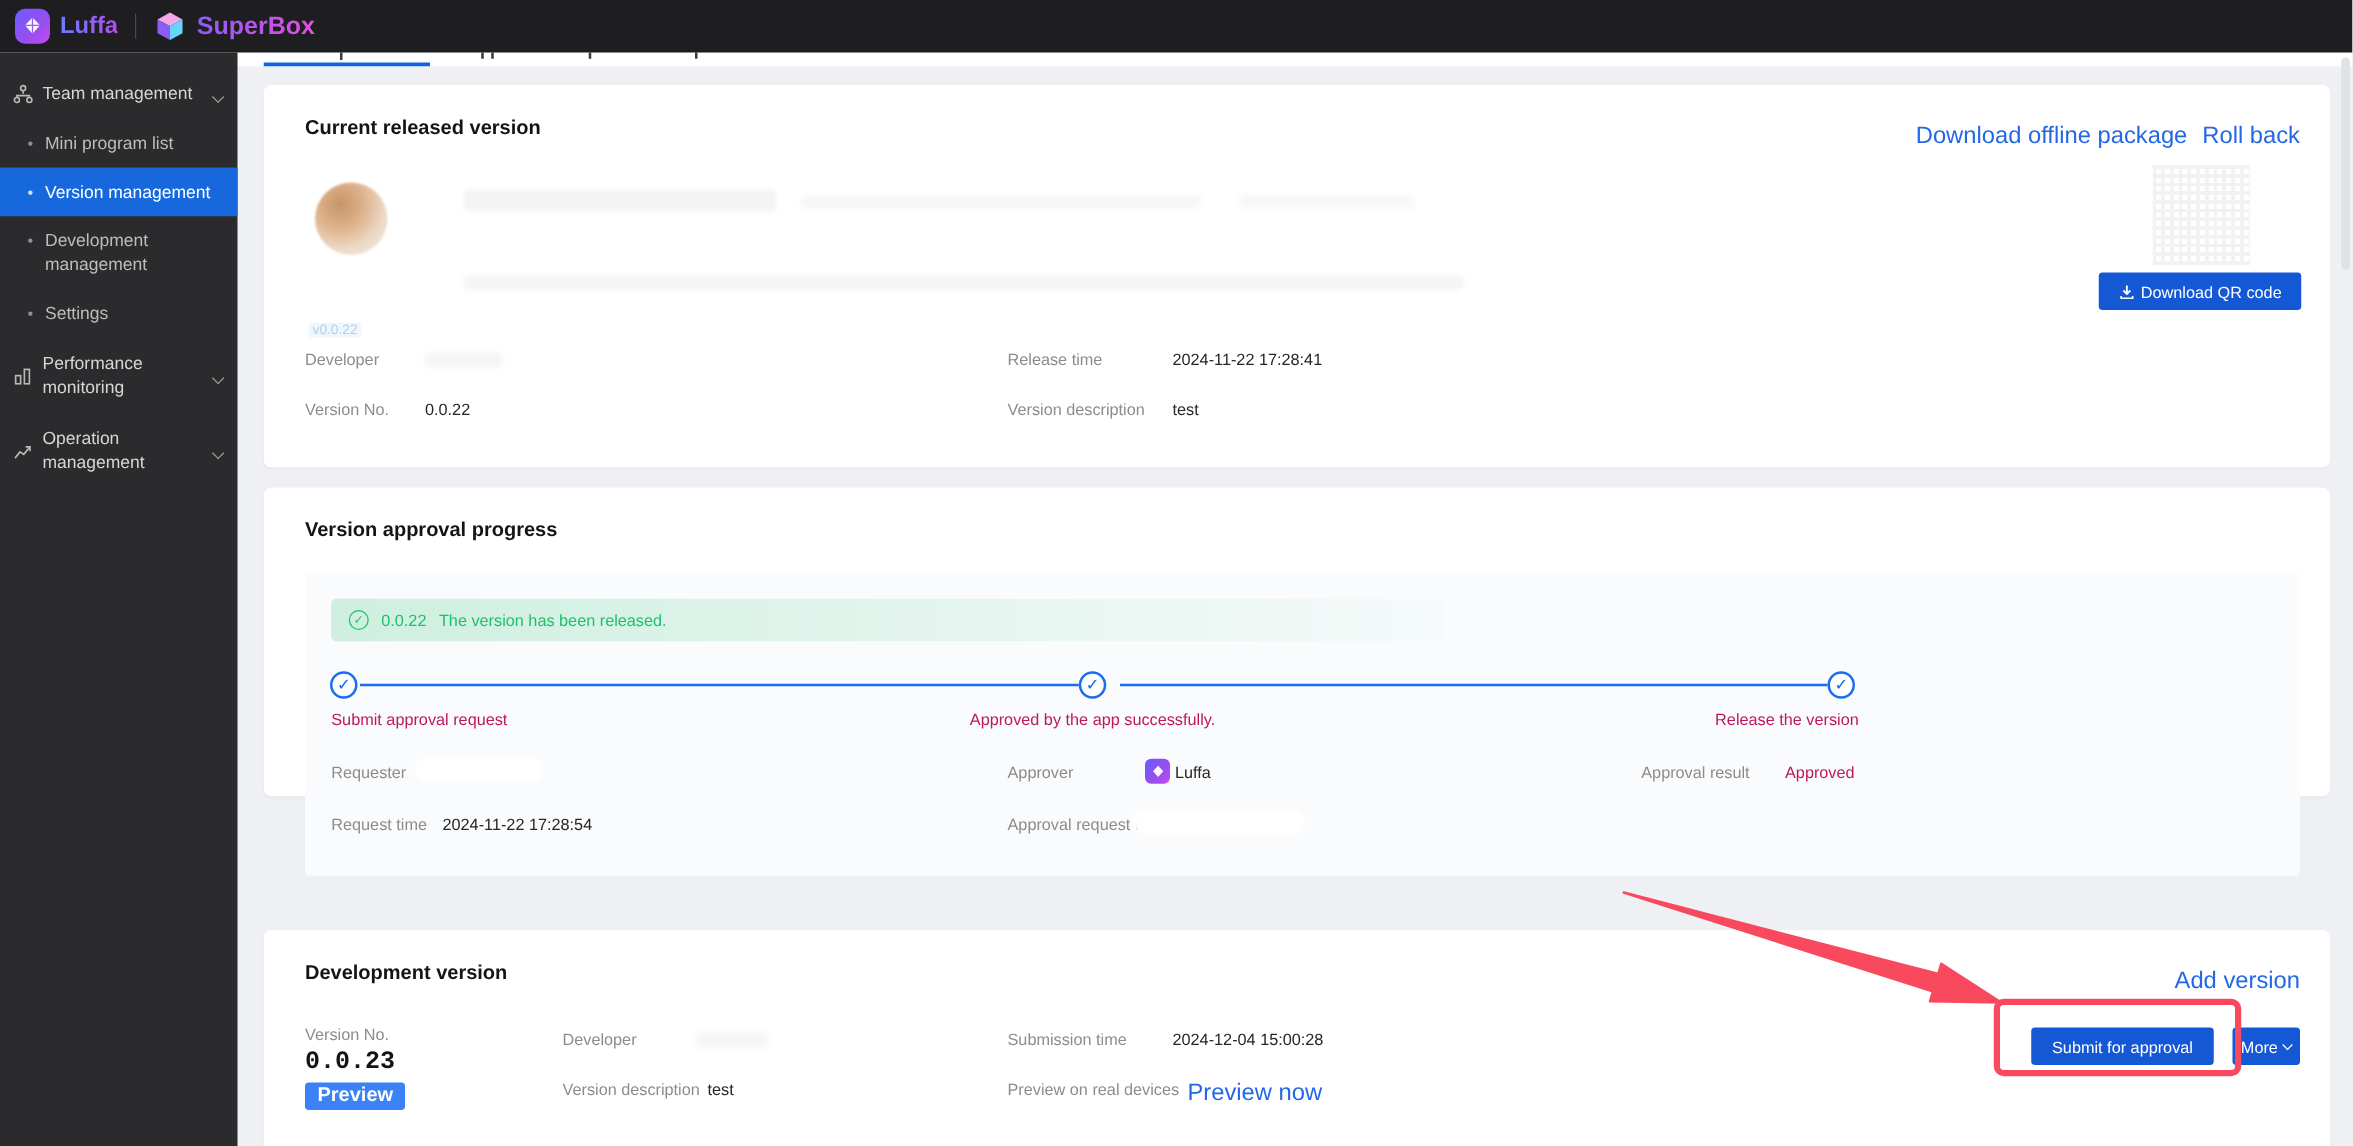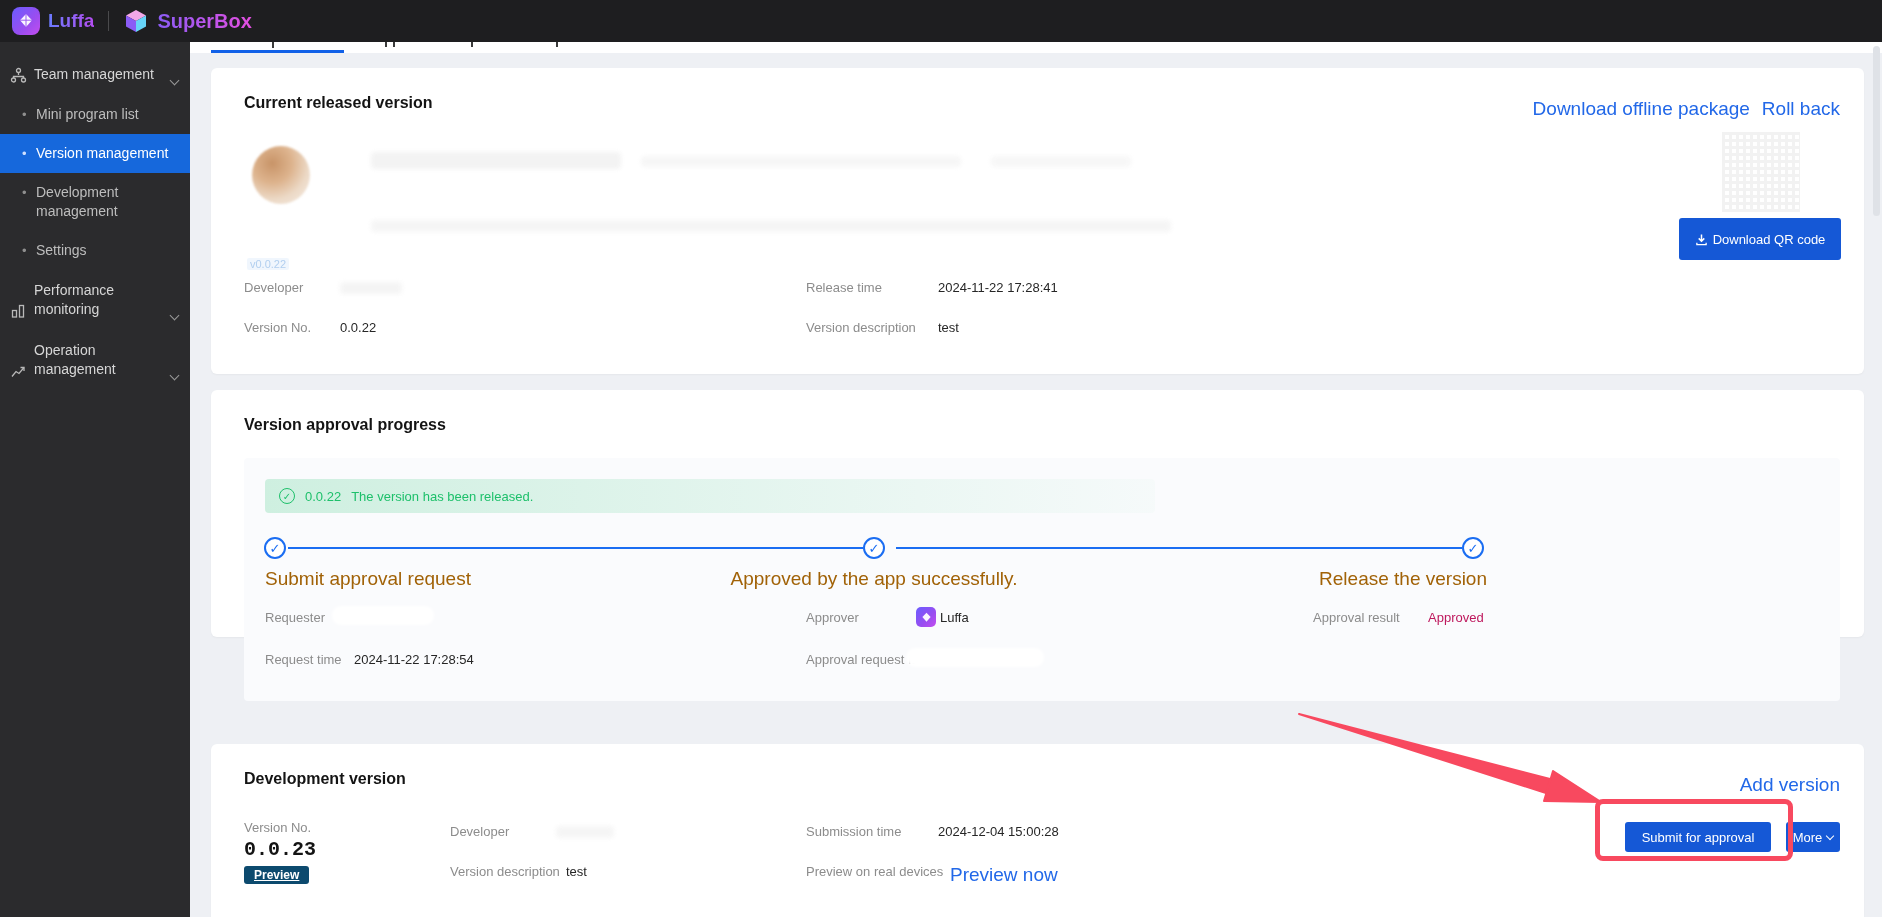--- a/index.html
+++ b/index.html
@@ -22,21 +22,21 @@
     background:linear-gradient(90deg,#6a7bff,#b44df0); -webkit-background-clip:text; background-clip:text; color:transparent; }
   .header-divider { width:1px; height:20px; background:#4a4a4c; margin:0 14px; }
   .brand-superbox { margin-left:8px; font-size:20px; font-weight:bold;
     background:linear-gradient(90deg,#8b5cf6,#e44fe0); -webkit-background-clip:text; background-clip:text; color:transparent; }
 
   
   .sidebar {
     position:absolute; top:42px; left:0; width:190px; bottom:0;
     background:#2b2b2d; z-index:90; padding-top:12px;
   }
-  .nav-item { display:flex; align-items:flex-end; padding:11px 12px 11px 8px; color:#d6d6d6; font-size:14px; line-height:19px; cursor:pointer; }
+  .nav-item { display:flex; align-items:center; padding:11px 12px 11px 8px; color:#d6d6d6; font-size:14px; line-height:19px; cursor:pointer; }
   .nav-icon { width:20px; min-width:20px; margin-right:6px; margin-top:1px; display:flex; justify-content:center; }
   .nav-label { flex:1; }
   .chev { width:7px; height:7px; border-right:1.5px solid #9a9a9a; border-bottom:1.5px solid #9a9a9a; margin-top:5px; }
   .chev.down { transform:rotate(45deg); }
   .chev.up   { transform:rotate(-135deg); margin-top:9px; }
   .nav-sub { display:flex; align-items:flex-start; padding:10px 12px 10px 22px; color:#bdbdbd; font-size:14px; line-height:19px; cursor:pointer; }
   .nav-sub .bullet { width:14px; min-width:14px; color:#8f8f8f; font-size:13px; line-height:19px; }
   .nav-sub.active { background:#1668dc; color:#ffffff; }
   .nav-sub.active .bullet { color:#cfe0ff; }
 
@@ -75,30 +75,30 @@
     display:flex; align-items:center; padding-left:14px; gap:10px;
     background:linear-gradient(90deg, rgba(30,192,107,0.20) 0%, rgba(30,192,107,0.10) 55%, rgba(30,192,107,0.02) 100%); }
   .banner .check-ic { width:16px; height:16px; min-width:16px; border:1.5px solid #1ec06b; border-radius:50%;
     color:#1ec06b; font-size:10px; display:flex; align-items:center; justify-content:center; }
   .banner .txt { color:#1ec06b; font-size:13px; }
 
   .steps { position:absolute; left:0; top:79px; width:100%; height:22px; }
   .step-circle { position:absolute; top:0; width:22px; height:22px; border:2px solid #1a6df2; border-radius:50%;
     background:#fff; color:#1a6df2; font-size:13px; font-weight:bold; display:flex; align-items:center; justify-content:center; }
   .step-line { position:absolute; top:10px; height:2px; background:#1a6df2; }
-  .step-label { position:absolute; top:110px; font-size:19px; color:#a16207; white-space:nowrap; }
+  .step-label { position:absolute; top:110px; font-size:13px; color:#be185d; white-space:nowrap; }
 
   .blob { position:absolute; background:#ffffff; border-radius:9px; filter:blur(1.5px); }
 
   .approver-ic { position:absolute; width:20px; height:20px; border-radius:5px;
     background:linear-gradient(135deg,#6a5cff 0%,#9a4df0 60%,#c44df0 100%);
     display:flex; align-items:center; justify-content:center; }
 
-  .badge-green { position:absolute; background:#0c4a6e; color:#fff; font-size:12px; font-weight:bold;
-    border-radius:3px; padding:2px 10px;text-decoration:underline; }
+  .badge-green { position:absolute; background:#3b82f6; color:#fff; font-size:16px; font-weight:bold;
+    border-radius:3px; padding:2px 10px; }
 
   
   .anno-box { position:absolute; left:1595px; top:799px; width:198px; height:62px;
     border:5px solid #f8495f; border-radius:8px; z-index:60; pointer-events:none; }
   .anno-arrow { position:absolute; left:1240px; top:690px; z-index:60; pointer-events:none; }
 
   .scroll-thumb { position:absolute; right:2px; top:46px; width:7px; height:170px; background:#dfe2e7; border-radius:4px; }
 </style>
 </head>
 <body>
@@ -199,21 +199,21 @@
   </div>
 
   <div class="avatar"></div>
   <div class="ghost-badge">v0.0.22</div>
   <div class="ghost" style="left:160px; top:84px; width:250px; height:17px;"></div>
   <div class="ghost" style="left:430px; top:88px; width:320px; height:11px; opacity:.5;"></div>
   <div class="ghost" style="left:780px; top:88px; width:140px; height:11px; opacity:.45;"></div>
   <div class="ghost" style="left:160px; top:152px; width:800px; height:12px; opacity:.55;"></div>
 
   <div class="qr-ghost"></div>
-  <button class="btn-primary" style="position:absolute; left:1468px; top:150px; width:162px; height:42px;">
+  <button class="btn-primary" style="position:absolute; left:1468px; top:150px; width:162px; height:30px;">
     <svg width="13" height="13" viewBox="0 0 14 14">
       <path d="M7 1.5v7 M4 5.8 7 8.8 10 5.8" stroke="#fff" fill="none" stroke-width="1.6"></path>
       <path d="M2 10.5 v2 h10 v-2" stroke="#fff" fill="none" stroke-width="1.4"></path>
     </svg>
     <span>Download QR code</span>
   </button>
 
   <span class="label" style="left:33px; top:212px;">Developer</span>
   <div class="ghost" style="left:129px; top:214px; width:62px; height:12px; opacity:.6;"></div>
   <span class="label" style="left:595px; top:212px;">Release time</span>

